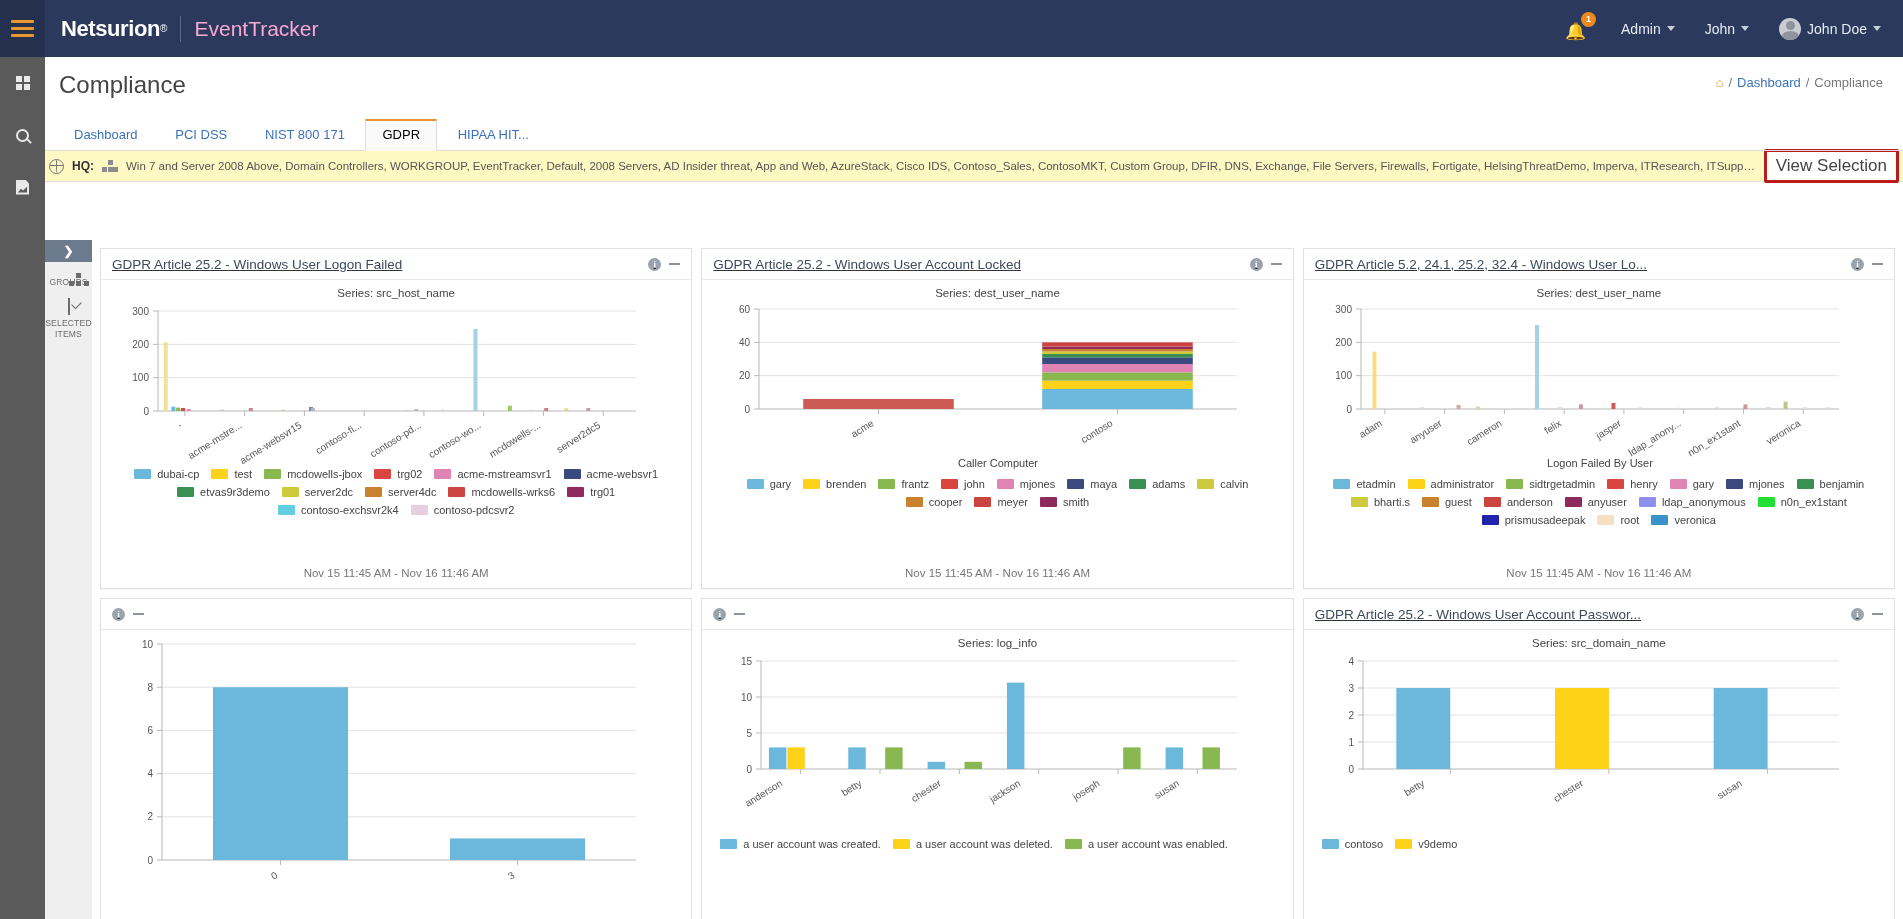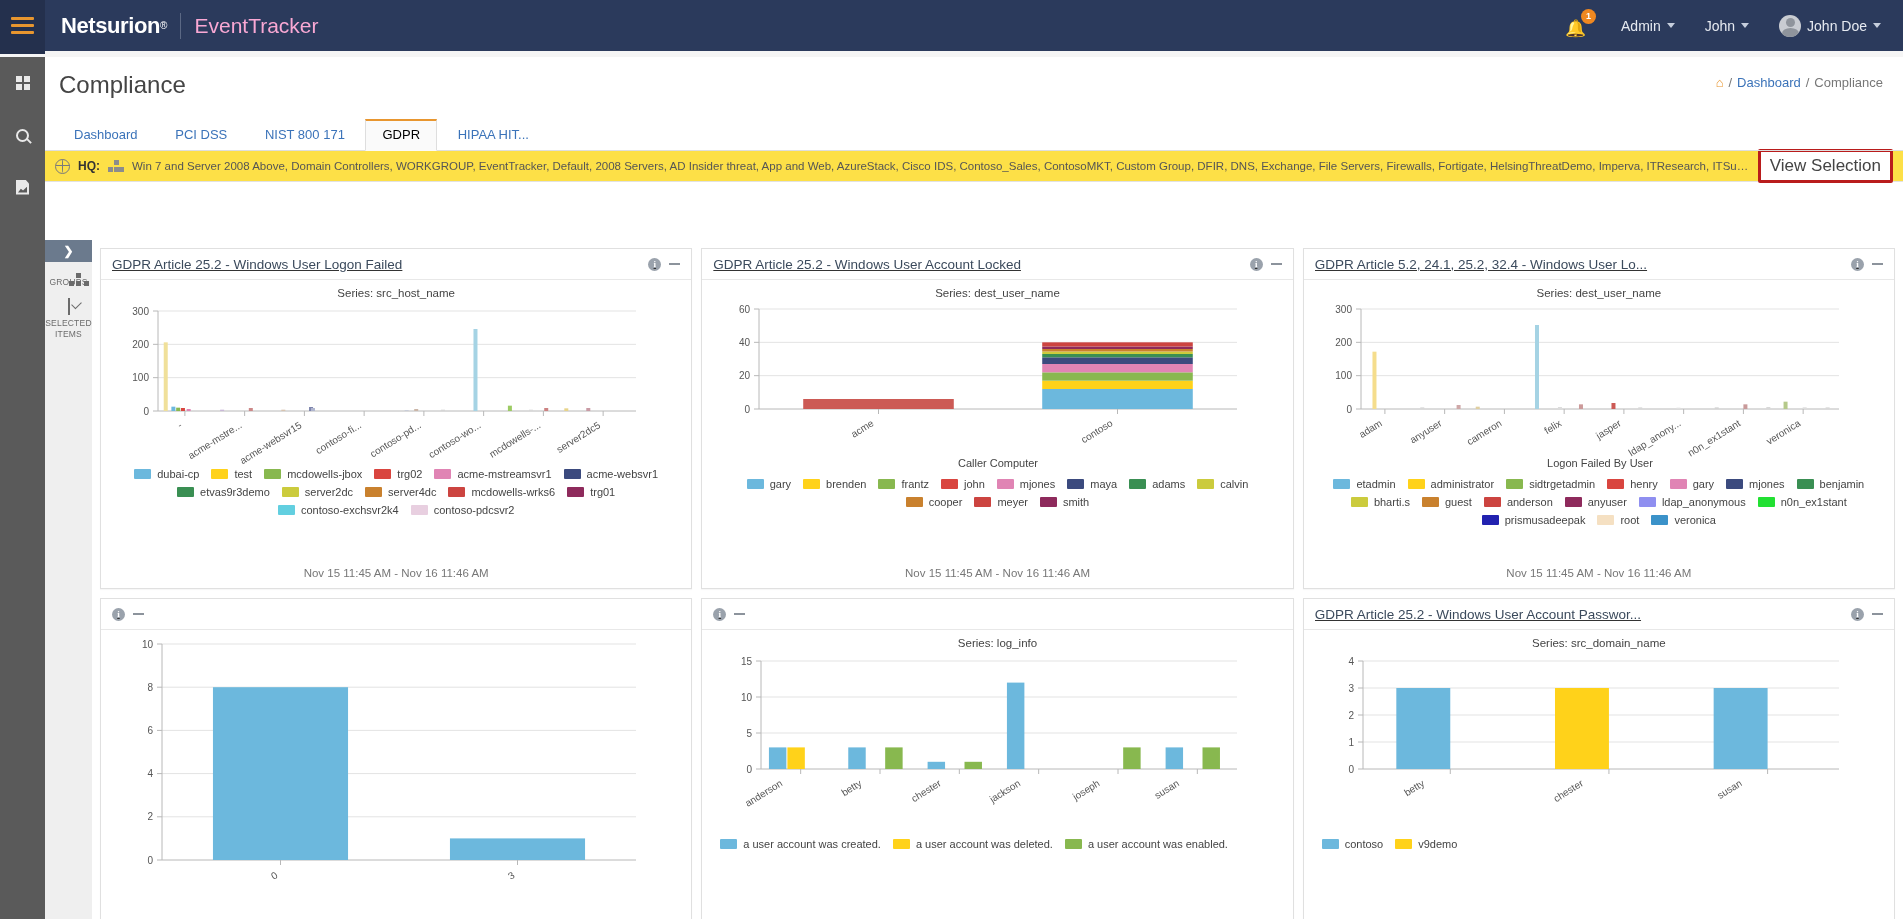--- a/index.html
+++ b/index.html
@@ -6,21 +6,21 @@
   html,body { width:1903px; height:919px; overflow:hidden; }
   body {
     font-family: "Liberation Sans", sans-serif;
     background:#f5f5f5;
     color:#333;
     font-size:13px;
   }
 
   
   .topbar{
-    position:absolute; left:0; top:0; width:1903px; height:51px;
+    position:absolute; left:0; top:0; width:1903px; height:57px;
     background:#2b3a5c; display:flex; align-items:center;
   }
   .hamburger{
     width:45px; height:57px; background:#253consequ; display:flex;
     flex-direction:column; align-items:center; justify-content:center; gap:4px;
     cursor:pointer; background:#24304d;
   }
   .hamburger i{ display:block; width:23px; height:3px; background:#e8962f; border-radius:1px;}
   .brand{ display:flex; align-items:center; margin-left:16px; }
   .brand .netsurion{
@@ -78,22 +78,22 @@
     display:inline-block; padding:7px 16px 8px; font-size:13px; color:#3b73b9;
     cursor:pointer; border:1px solid transparent; position:relative; top:1px;
   }
   .tab.active{
     color:#000000; background:#fafafa; border:1px solid #dedede; border-bottom-color:#fafafa;
     border-top:2px solid #e8962f; padding-top:6px;
   }
 
   
   .filterbar{
-    height:31px; background:#fde047; border-bottom:1px solid #e2e2e2;
-    display:flex; align-items:center; padding:0 10px; gap:8px; font-size:11.5px; color:#555;justify-content:flex-end;
+    height:31px; background:#fef9c3; border-bottom:1px solid #e2e2e2;
+    display:flex; align-items:center; padding:0 4px; gap:8px; font-size:11.5px; color:#555;justify-content:flex-end;
   }
   .globe{
     width:15px;height:15px;border:1.4px solid #7a7a7a;border-radius:50%;position:relative;flex:0 0 auto;
   }
   .globe::before{content:"";position:absolute;left:-0.5px;top:5.6px;width:14px;height:1.3px;background:#7a7a7a;}
   .globe::after{content:"";position:absolute;left:5.6px;top:-0.5px;width:1.3px;height:14px;background:#7a7a7a;border-radius:50%;box-shadow:none;}
   .hq-label{ font-weight:bold; color:#333; font-size:12px;}
   .grp-ico{width:16px;height:12px;position:relative;flex:0 0 auto;}
   .grp-ico i{position:absolute;background:#8c8c8c;width:5px;height:5px;}
   .grp-ico i:nth-child(1){left:5.5px;top:0;}

